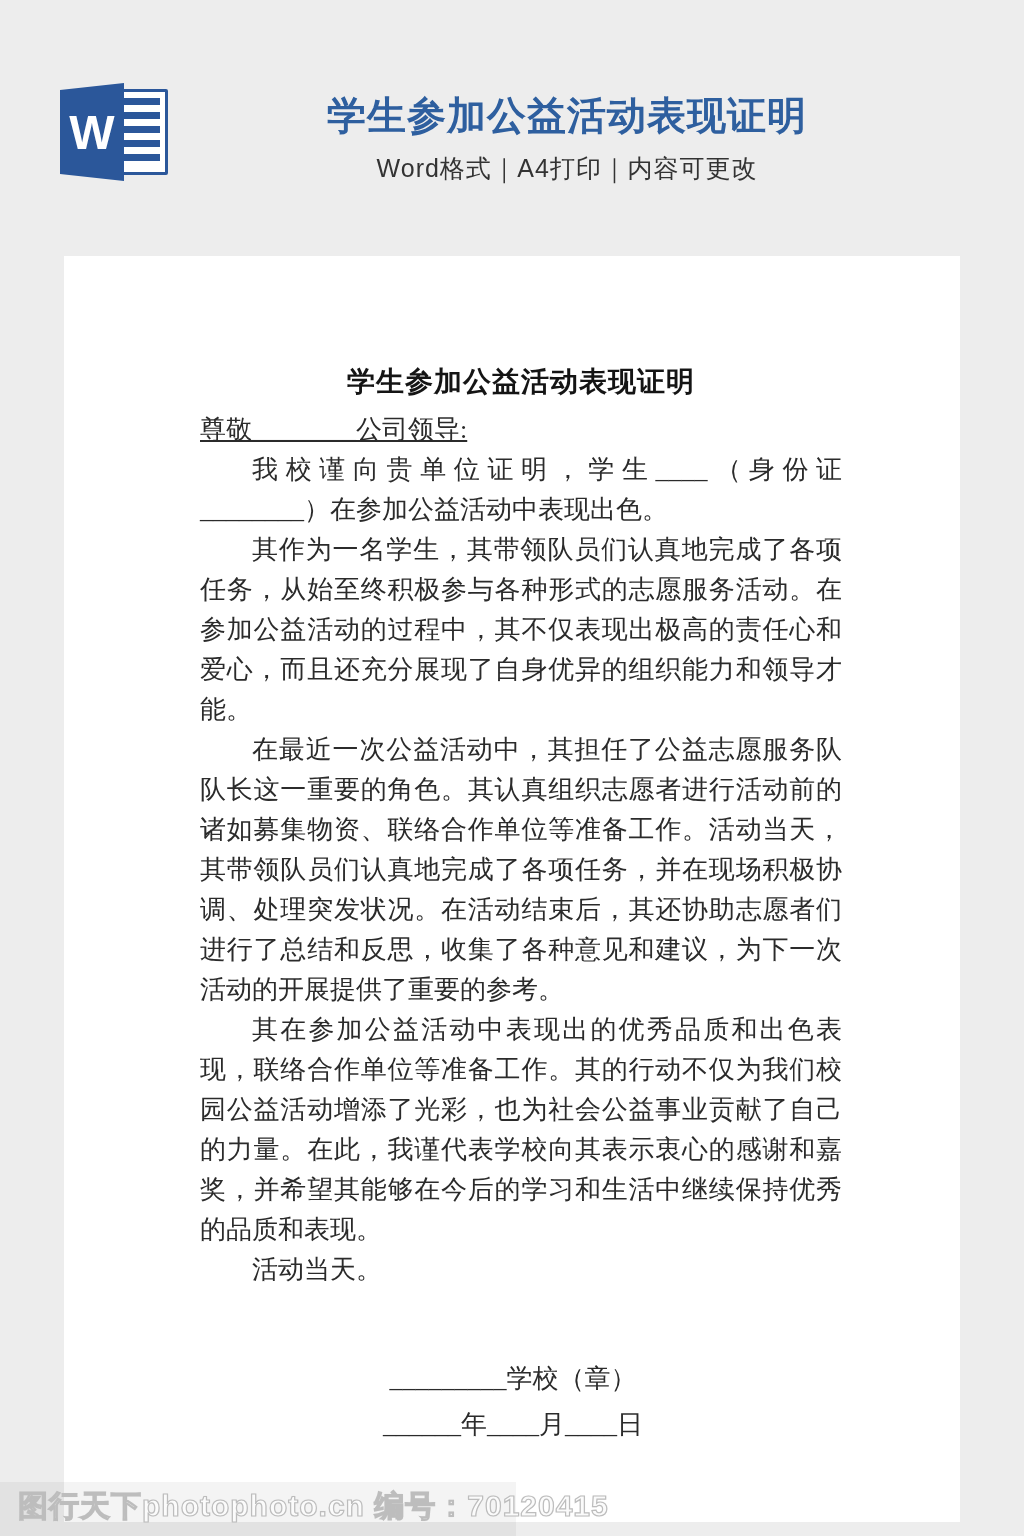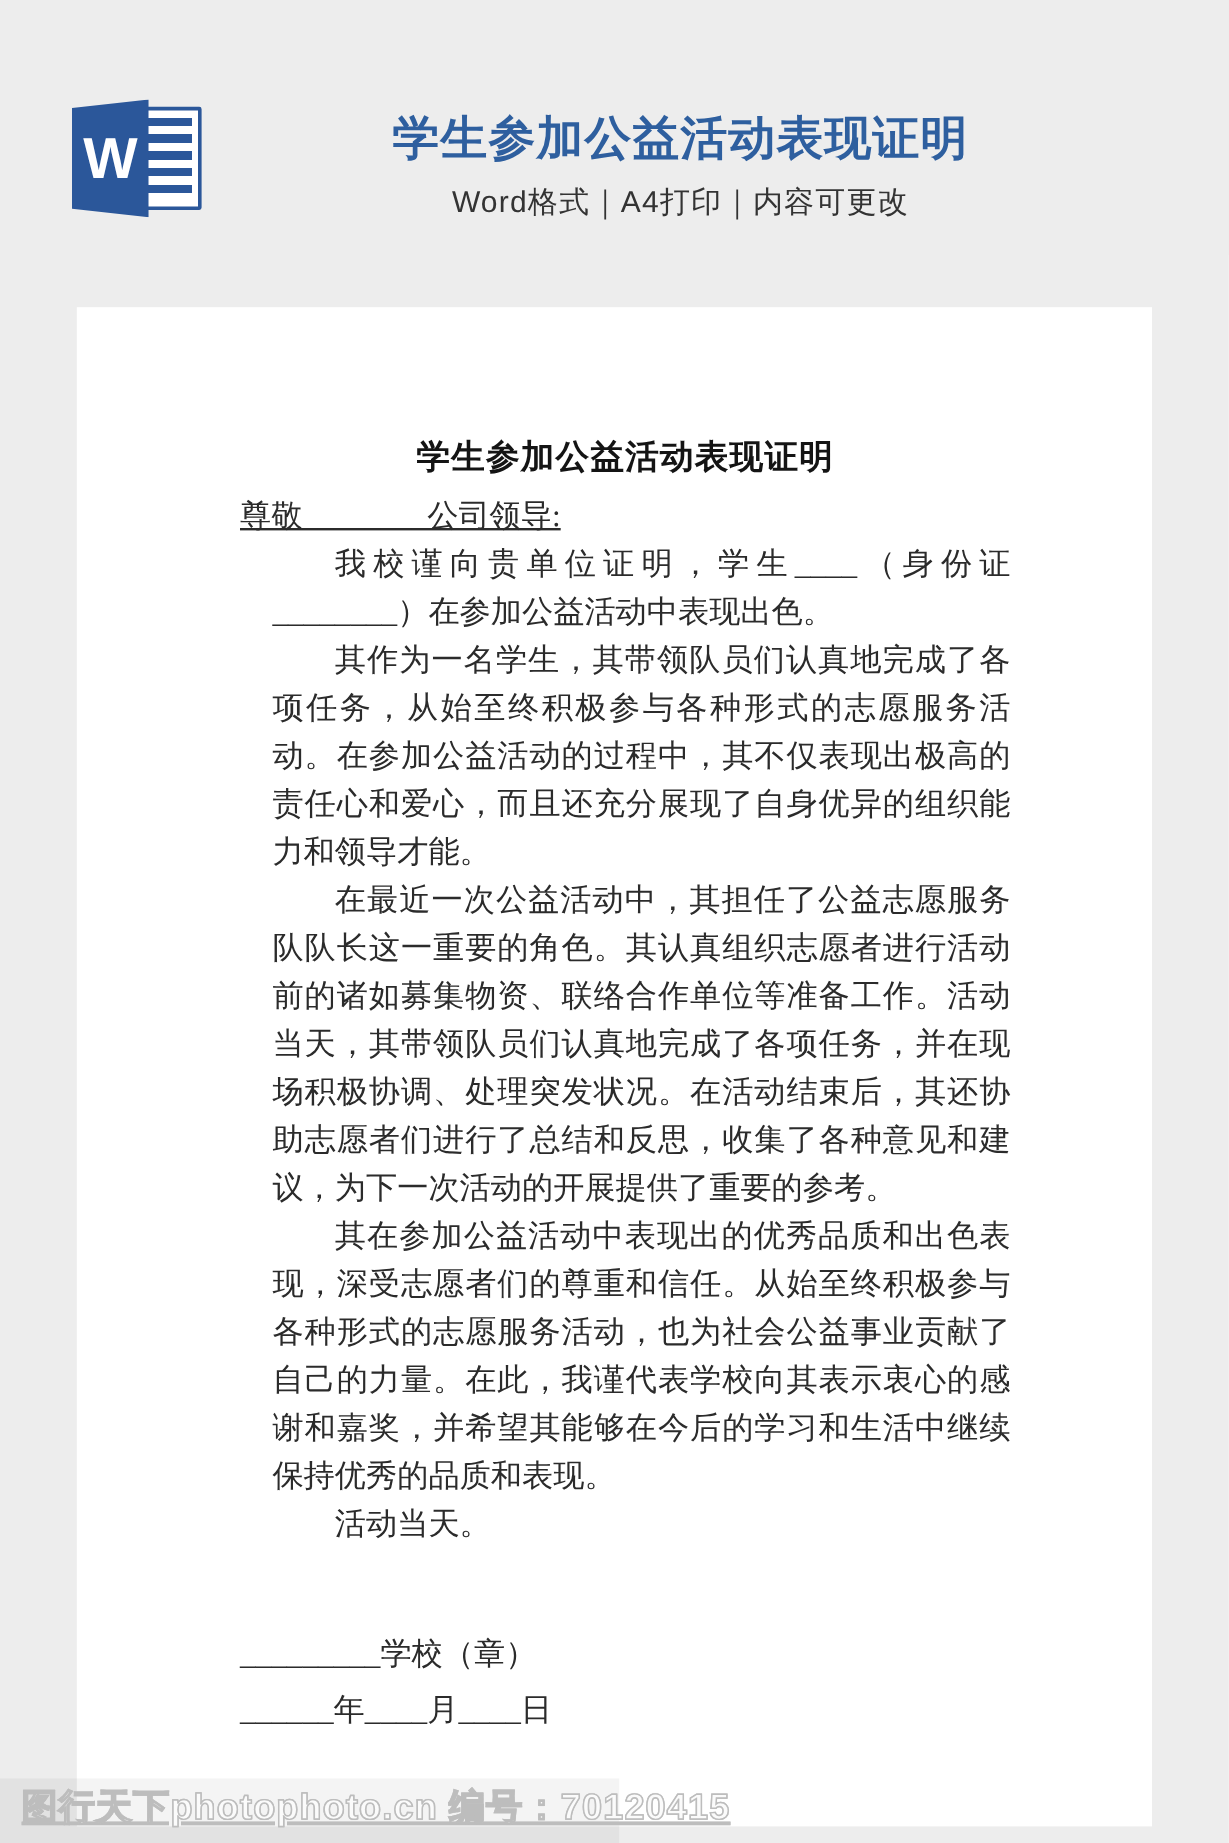--- a/index.html
+++ b/index.html
@@ -52,41 +52,40 @@
     padding: 108px 118px 0 136px;
     font-family: "Liberation Serif", serif;
     font-size: 26px; line-height: 40px; color: #2b2b2b;
     text-align: justify;
   }
   .doc-title {
     text-align: center; font-weight: 700; font-size: 28px; color: #141414;
     line-height: 36px; margin-bottom: 10px; letter-spacing: 1px;
     text-indent: 0;
   }
-  .doc-paragraph { text-indent: 2em; margin-left: 27px; }
+  .doc-paragraph { text-indent: 2em; }
   .doc-salutation { text-indent: 0; text-decoration: underline; }
   .doc-signature {
-    margin-top: 66px; text-align: left; padding-right: 16px; line-height: 46px;
+    margin-top: 66px; text-align: center; padding-right: 16px; line-height: 46px;
     text-indent: 0;
   }
 
   
   .watermark-bar {
     position: absolute; left: 0; bottom: 0; width: 516px; height: 54px;
     background: rgba(0, 0, 0, 0.045);
   }
   .watermark-text {
     position: absolute; left: 18px; bottom: 9px;
     font-family: "Liberation Sans", sans-serif;
     font-size: 30px; font-weight: 700; letter-spacing: 1px;
     color: #fbfbfb;
     -webkit-text-stroke: 1.2px #bdbdbd;
     text-shadow: 0 0 1px #c4c4c4;
     white-space: nowrap;
-    text-decoration: underline;
   }
 </style>
 </head>
 <body>
 
 <div class="header">
   <div class="word-icon">
     <div class="word-icon-sheet">
       <div class="word-icon-lines"></div>
     </div>
@@ -98,21 +97,21 @@
   </div>
 </div>
 
 <div class="doc-page">
   <div class="doc-content">
     <p class="doc-title">学生参加公益活动表现证明</p>
     <p class="doc-salutation">尊敬________公司领导:</p>
     <p class="doc-paragraph">我校谨向贵单位证明，学生____（身份证________）在参加公益活动中表现出色。</p>
     <p class="doc-paragraph">其作为一名学生，其带领队员们认真地完成了各项任务，从始至终积极参与各种形式的志愿服务活动。在参加公益活动的过程中，其不仅表现出极高的责任心和爱心，而且还充分展现了自身优异的组织能力和领导才能。</p>
     <p class="doc-paragraph">在最近一次公益活动中，其担任了公益志愿服务队队长这一重要的角色。其认真组织志愿者进行活动前的诸如募集物资、联络合作单位等准备工作。活动当天，其带领队员们认真地完成了各项任务，并在现场积极协调、处理突发状况。在活动结束后，其还协助志愿者们进行了总结和反思，收集了各种意见和建议，为下一次活动的开展提供了重要的参考。</p>
-    <p class="doc-paragraph">其在参加公益活动中表现出的优秀品质和出色表现，深受志愿者们的尊重和信任。从始至终积极参与各种形式的志愿服务活动，也为社会公益事业贡献了自己的力量。在此，我谨代表学校向其表示衷心的感谢和嘉奖，并希望其能够在今后的学习和生活中继续保持优秀的品质和表现。</p>
+    <p class="doc-paragraph">其在参加公益活动中表现出的优秀品质和出色表现，联络合作单位等准备工作。其的行动不仅为我们校园公益活动增添了光彩，也为社会公益事业贡献了自己的力量。在此，我谨代表学校向其表示衷心的感谢和嘉奖，并希望其能够在今后的学习和生活中继续保持优秀的品质和表现。</p>
     <p class="doc-paragraph">活动当天。</p>
     <div class="doc-signature">
       <div>_________学校（章）</div>
       <div>______年____月____日</div>
     </div>
   </div>
 </div>
 
 <div class="watermark-bar"></div>
 <div class="watermark-text">图行天下photophoto.cn 编号：70120415</div>

